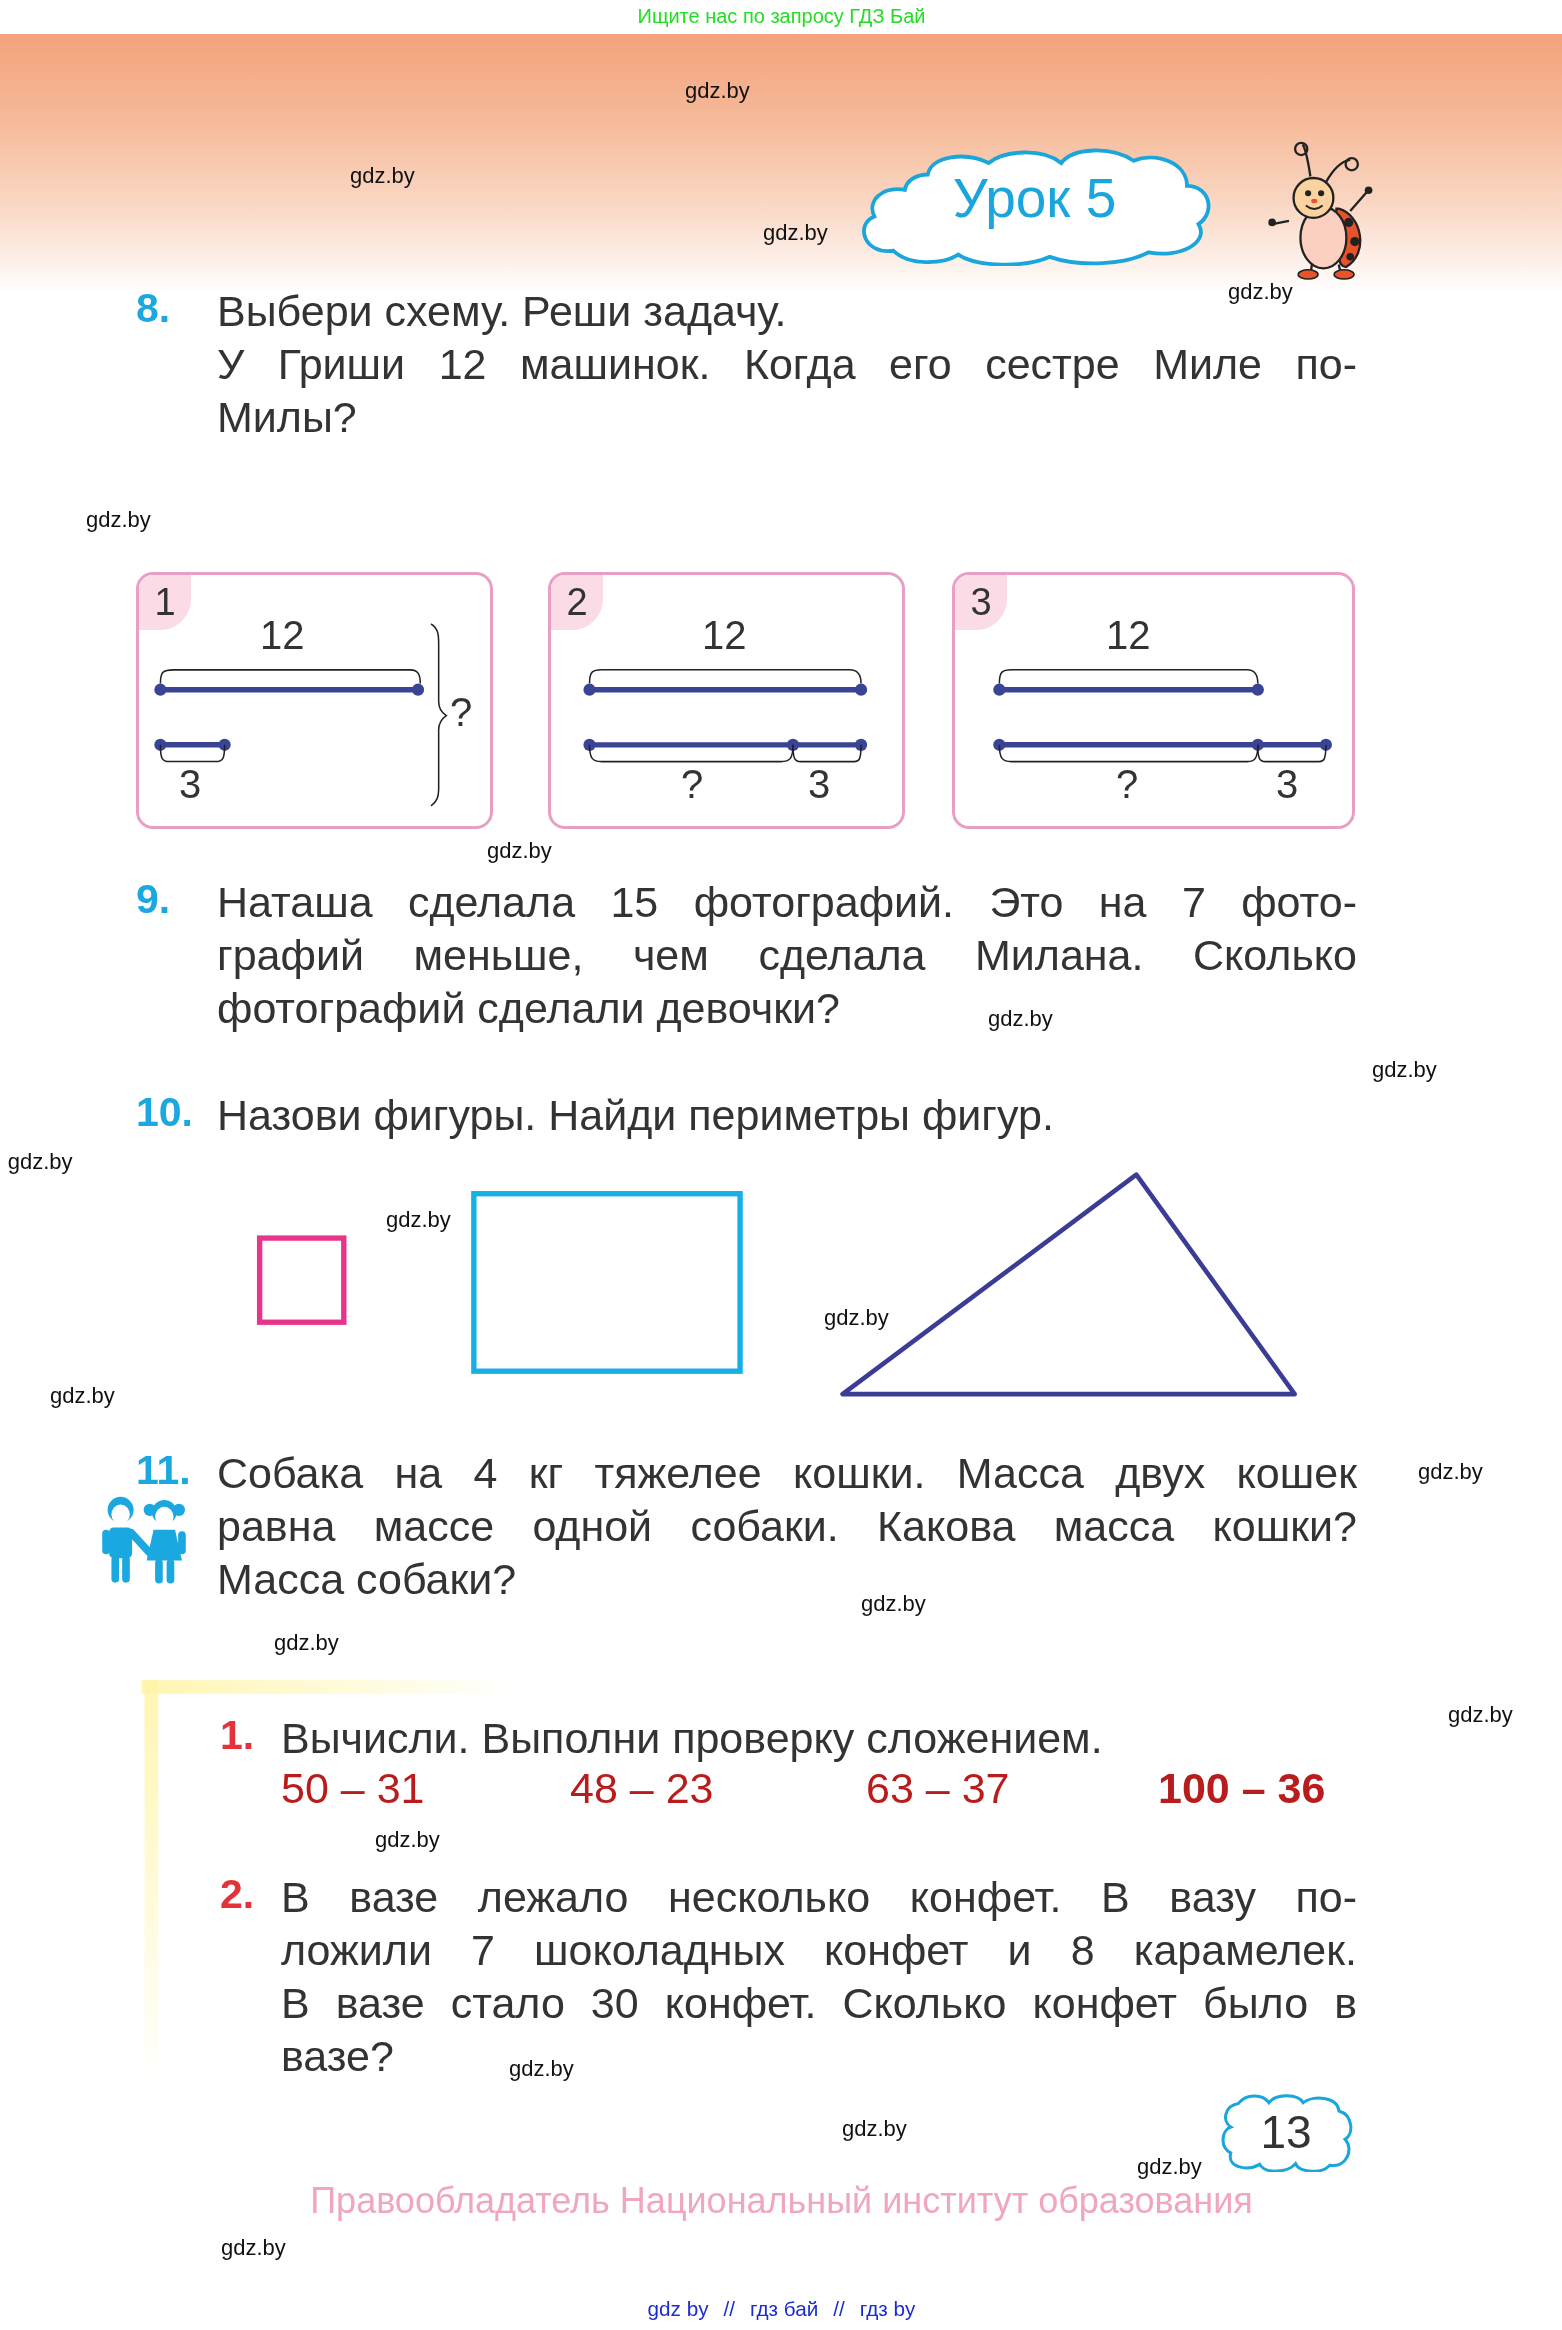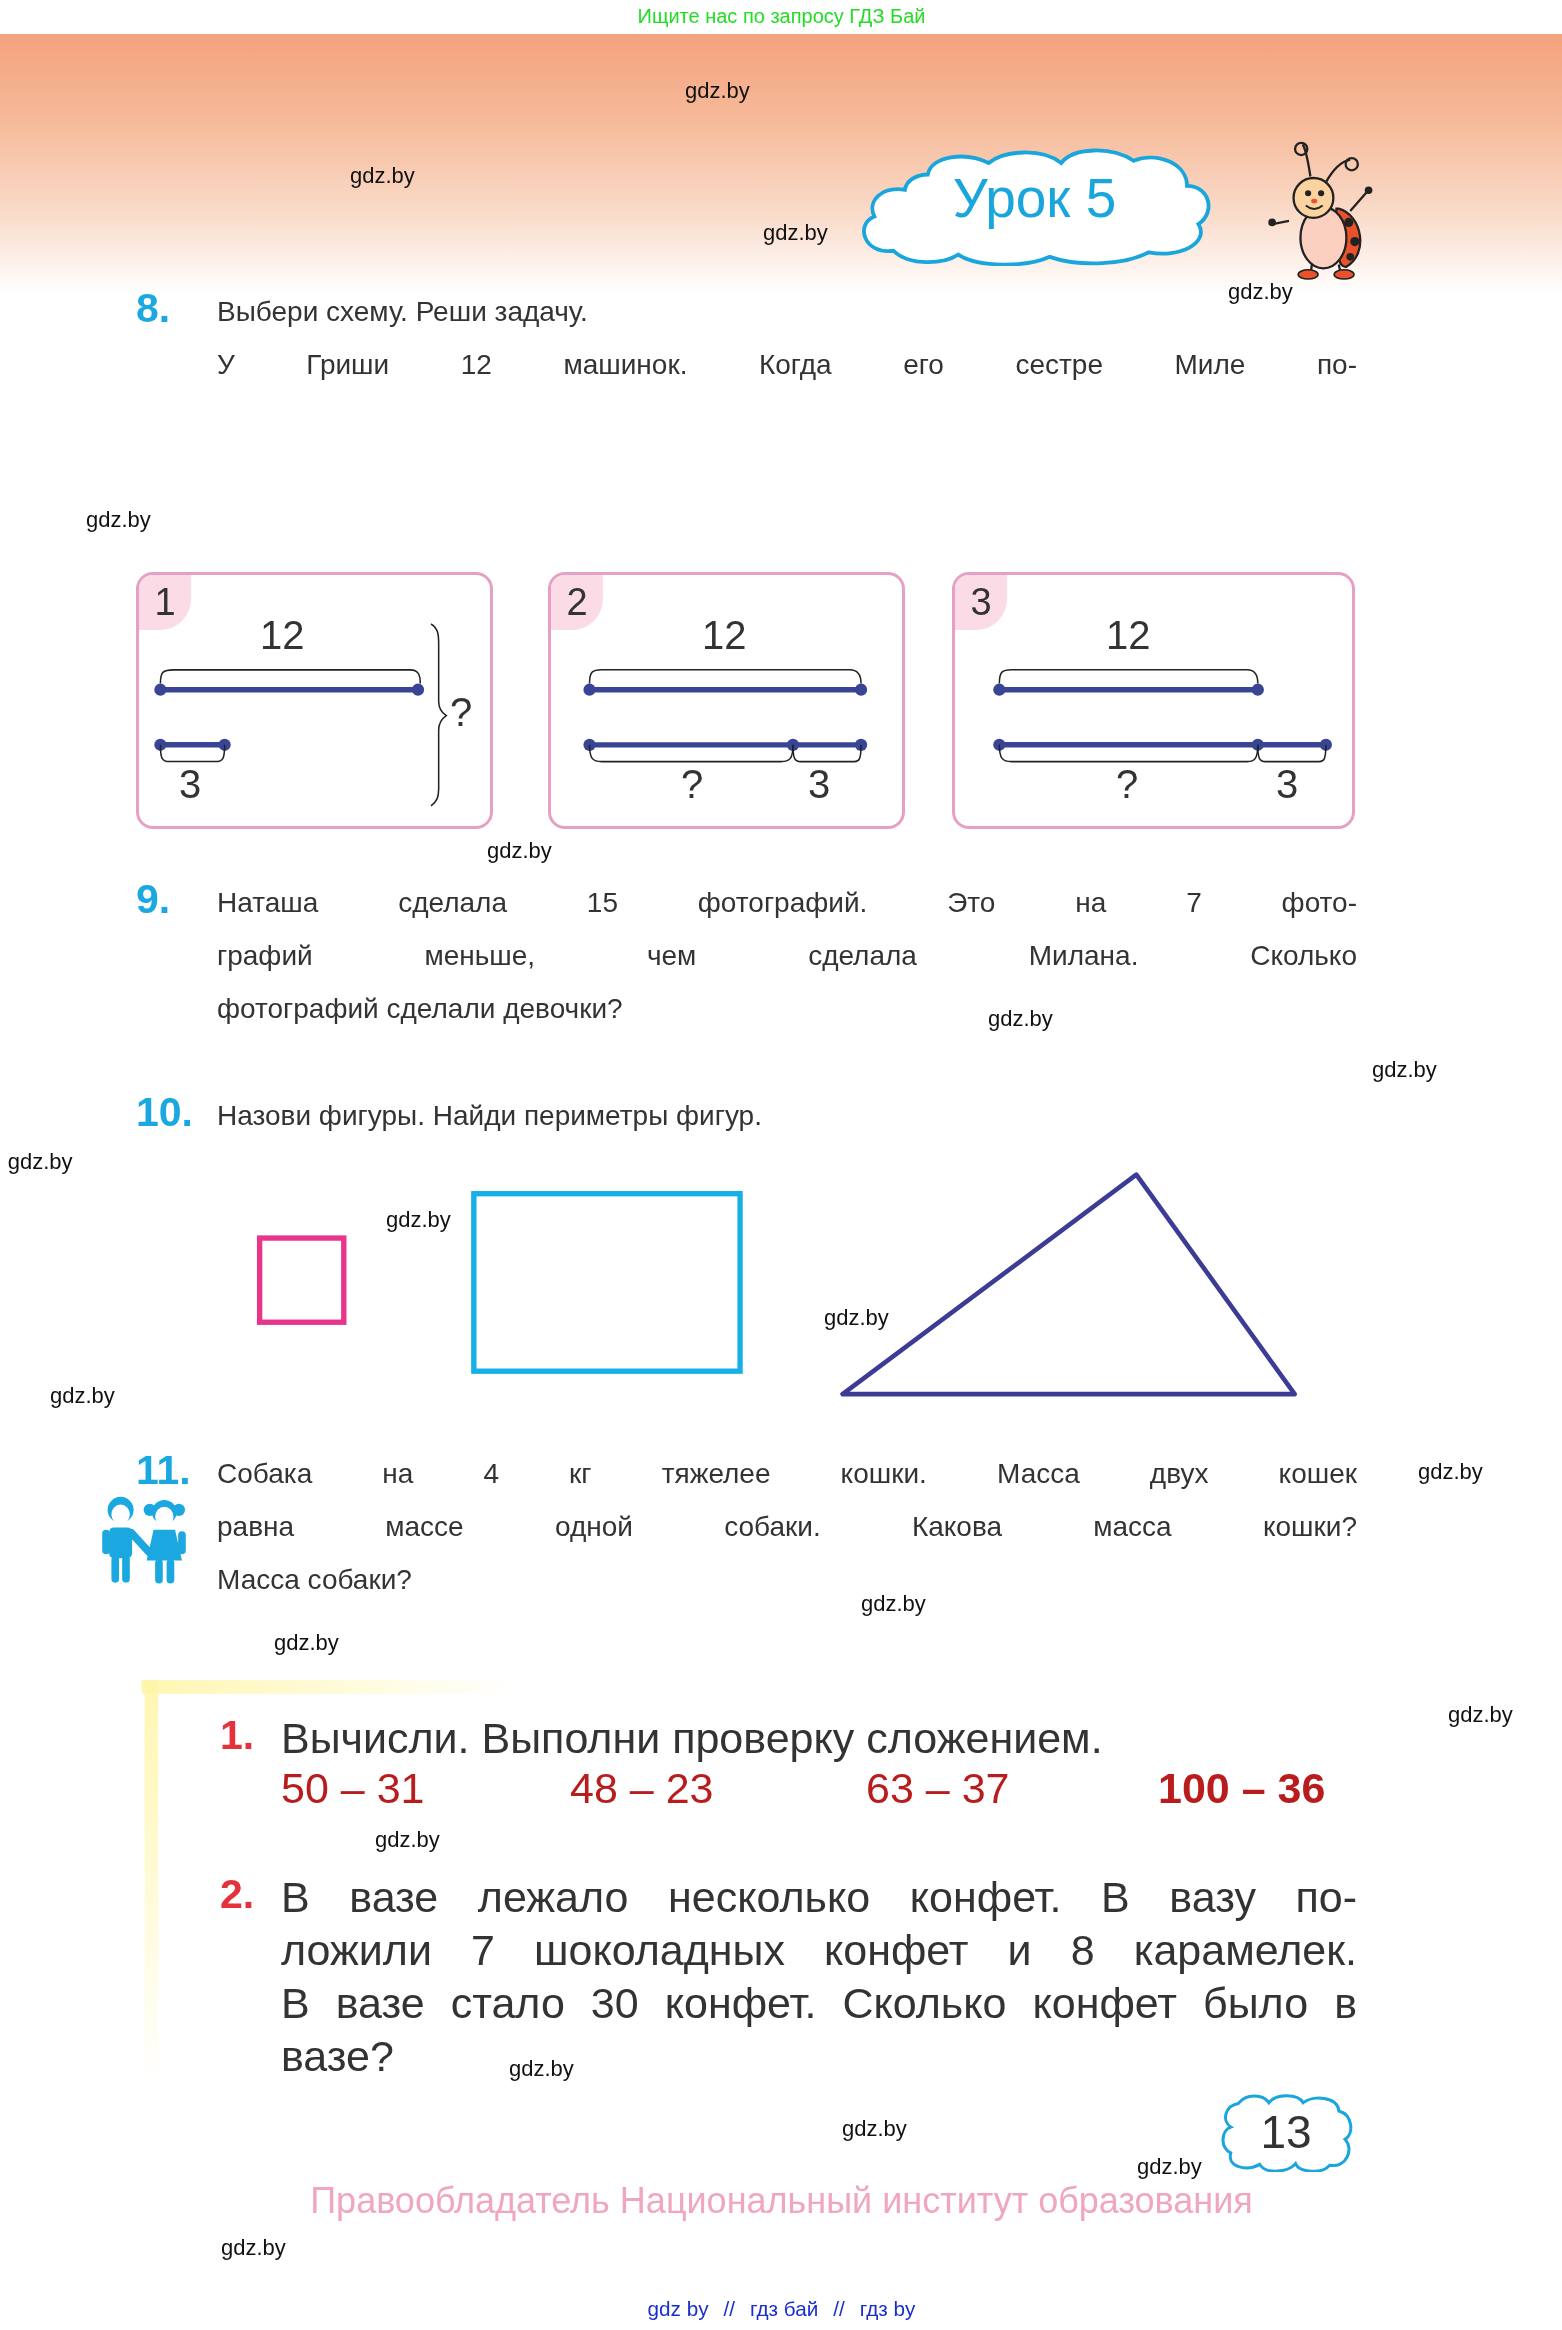--- a/index.html
+++ b/index.html
@@ -22,21 +22,21 @@
     .lesson-cloud { left: 851px; top: 144px; width: 367px; height: 122px; }
     .lesson-title {
       left: 851px; top: 164px; width: 367px; text-align: center;
       color: #1aa6dc; font-size: 55px; line-height: 69px;
     }
     .ladybug { left: 1266px; top: 138px; width: 111px; height: 142px; }
 
     .task-num { position: absolute; color: #1ba8e0; font-weight: bold; font-size: 41px; }
     .task-text {
       position: absolute; left: 217px; width: 1140px;
-      font-size: 28px; line-height: 53px; color: #333;
+      font-size: 43px; line-height: 53px; color: #333;
       text-align: justify;
     }
     .task-text .line { display: block; text-align-last: justify; white-space: nowrap; }
     .task-text .line.last { text-align-last: left; }
 
     .scheme {
       position: absolute; border: 3.1px solid #e6a0c6; border-radius: 17px;
       background: #fff; box-sizing: border-box;
     }
     .scheme-badge {
@@ -128,20 +128,21 @@
   <circle cx="55" cy="72" r="4" fill="#222"></circle>
   <circle cx="72" cy="72" r="4" fill="#222"></circle>
   <ellipse cx="63" cy="82" rx="4" ry="3" fill="#e8532b"></ellipse>
   <path d="M52 88 Q63 97 74 88" stroke="#222" stroke-width="2.5" fill="none"></path>
 </svg>
 
 <div class="task-num" style="left:136px;top:285px;">8.</div>
 <div class="task-text" style="top:285px;">
   <span class="line last">Выбери схему. Реши задачу.</span>
   <span class="line">У Гриши 12 машинок. Когда его сестре Миле по-</span>
+  <span class="line last">Милы?</span>
 </div>
 
 <div class="scheme" style="left:136px;top:572px;width:357px;height:257px;">
   <div class="scheme-badge">1</div>
   <svg width="357" height="257" viewBox="0 0 467 336">
     <path d="M28 142 C28 126 32 124 45 124 L355 124 C365 124 368 130 368 142" fill="none" stroke="#222" stroke-width="2"></path>
     <line x1="28" y1="150" x2="365" y2="150" stroke="#3a4494" stroke-width="7"></line>
     <circle cx="28" cy="150" r="8" fill="#3a4494"></circle>
       <circle cx="365" cy="150" r="8" fill="#3a4494"></circle>
     <line x1="28" y1="222" x2="112" y2="222" stroke="#3a4494" stroke-width="7"></line>

